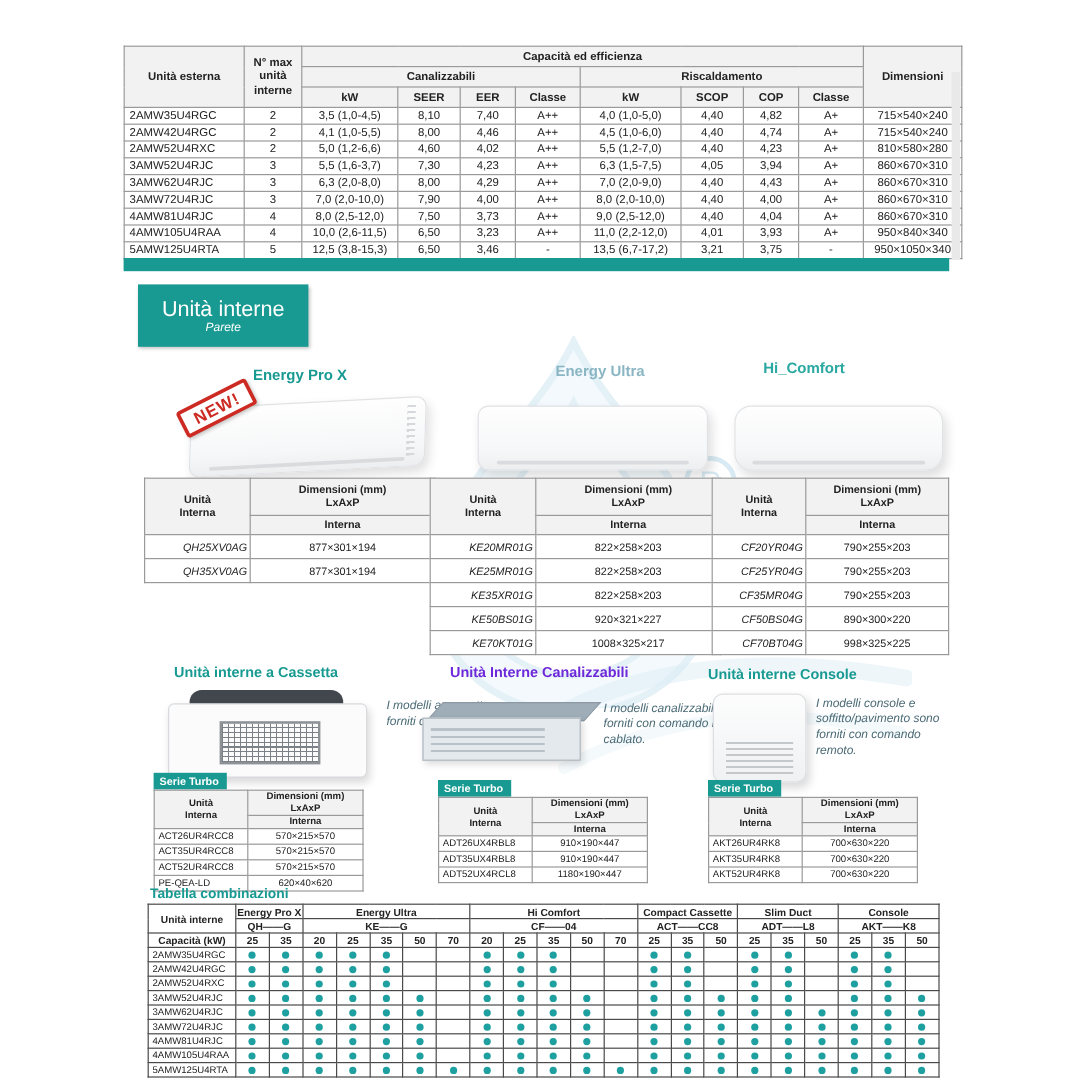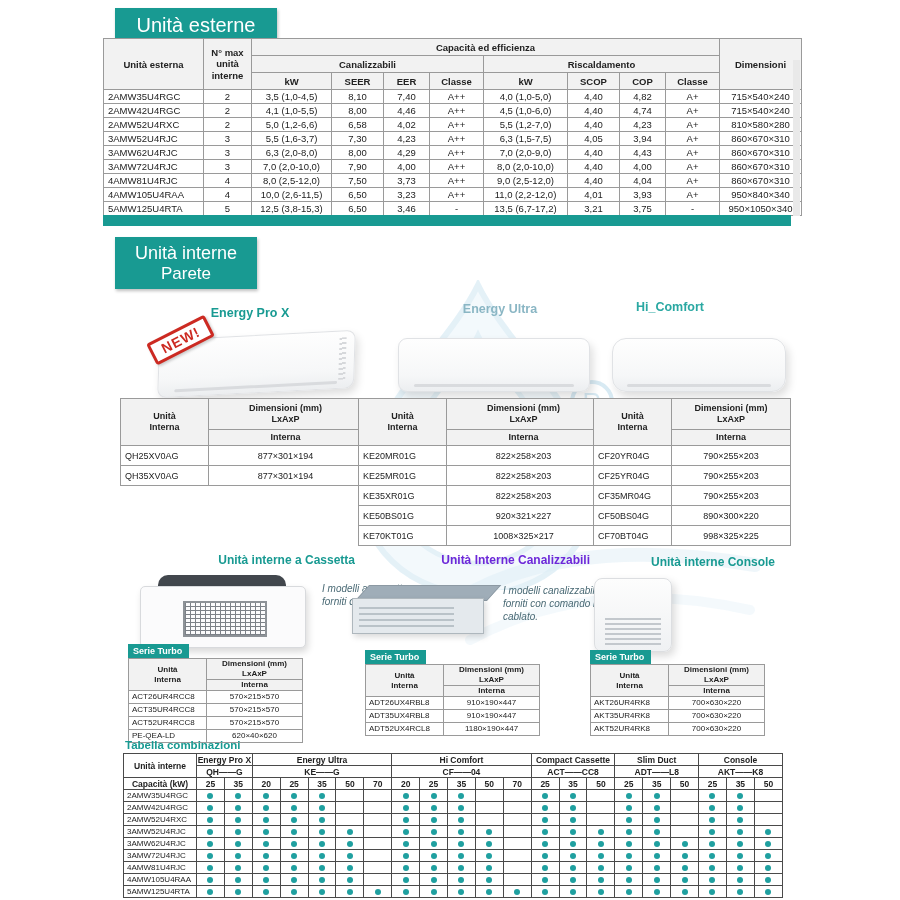--- a/index.html
+++ b/index.html
@@ -4,21 +4,21 @@
 <style>
   html,body{margin:0;padding:0;background:#ffffff;}
   .page{position:relative;width:900px;height:900px;background:#fff;overflow:hidden;
         font-family:"Liberation Sans",sans-serif;color:#222;}
 
   
   .banner{position:absolute;background:#189a92;color:#fff;display:flex;flex-direction:column;
           align-items:center;justify-content:center;box-shadow:1px 2px 3px rgba(0,0,0,.25);}
   .banner-esterne{left:115px;top:8px;width:162px;height:34px;font-size:20px;}
   .banner-interne{left:115px;top:237px;width:142px;height:52px;font-size:18px;line-height:1.15;}
-  .banner-interne .sub{font-size:17px;font-weight:400;}
+  .banner-interne .sub{font-size:10px;font-style:italic;font-weight:400;}
 
   
   .t-out{position:absolute;left:103px;top:38px;width:688px;border-collapse:collapse;
          table-layout:fixed;font-size:9.5px;}
   .t-out th,.t-out td{border:1px solid #9a9a9a;padding:0 2px;text-align:center;height:13px;}
   .t-out thead th{background:#f2f2f2;font-weight:700;font-size:9.5px;height:16px;}
   .t-out td:first-child{text-align:left;padding-left:4px;}
   .pre{white-space:pre-line;line-height:1.2;}
   .t-out-footer{position:absolute;left:103px;top:215px;width:688px;height:11px;background:#189a92;}
   .right-strip{position:absolute;left:793px;top:60px;width:7px;height:156px;background:#e9e9e9;}
@@ -41,24 +41,24 @@
            background:repeating-linear-gradient(180deg,#d6d8db 0 2px,transparent 2px 5px);}
   .badge-new{position:absolute;left:148px;top:328px;padding:1px 9px;border:3px solid #cc2a22;
              color:#cc2a22;background:#fff;font-weight:700;font-size:14px;letter-spacing:1px;
              transform:rotate(-27deg);border-radius:3px;box-shadow:1px 2px 3px rgba(0,0,0,.2);}
 
   
   .t-dim{position:absolute;border-collapse:collapse;table-layout:fixed;font-size:9px;background:#fff;}
   .t-dim th,.t-dim td{border:1px solid #9a9a9a;padding:0 2px;text-align:center;}
   .t-dim thead th{background:#f2f2f2;font-weight:700;line-height:1.25;}
   .t-dim td{height:19px;}
-  .t-dim td:first-child{text-align:left;padding-left:4px;}
+  .t-dim td:first-child{text-align:right;padding-left:4px;font-style:italic;}
 
   
-  .sec-title{position:absolute;font-weight:700;font-size:12px;text-align:right;}
+  .sec-title{position:absolute;font-weight:700;font-size:12px;text-align:left;}
   .desc{position:absolute;font-style:italic;font-size:10px;line-height:1.3;color:#4a6a75;}
 
   .cassette-back{position:absolute;left:158px;top:575px;width:128px;height:26px;background:#42474d;border-radius:10px;}
   .cassette-panel{position:absolute;left:140px;top:586px;width:164px;height:60px;background:#fbfbfc;
                   border:1px solid #d8dadd;border-radius:5px;box-shadow:2px 4px 7px rgba(0,0,0,.15);}
   .cassette-grille{position:absolute;left:42px;top:14px;width:80px;height:32px;border:2px solid #8d9297;
                    background:repeating-linear-gradient(0deg,#7c8187 0 1px,transparent 1px 4px),
                               repeating-linear-gradient(90deg,#7c8187 0 1px,transparent 1px 5px);}
   .duct-body{position:absolute;left:352px;top:598px;width:130px;height:34px;background:#e4e9ed;
              border:1px solid #aeb7bd;box-shadow:2px 3px 6px rgba(0,0,0,.15);}
@@ -98,21 +98,20 @@
     <path d="M118 5 C150 70 225 125 232 205 a115 100 0 1 1 -229 0 C10 125 86 70 118 5 Z" fill="#eaf5fb" stroke="#cfe6f2" stroke-width="6"></path>
     <path d="M118 55 C140 100 195 140 200 200 a83 75 0 1 1 -165 0 C40 140 96 100 118 55 Z" fill="#ffffff" stroke="#cfe6f2" stroke-width="5"></path>
     <circle cx="232" cy="122" r="20" fill="none" stroke="#b9d9ea" stroke-width="4"></circle>
     <text x="232" y="131" text-anchor="middle" font-size="26" fill="#b9d9ea" font-family="Liberation Sans, sans-serif">R</text>
   </svg>
   <svg class="watermark2" width="330" height="130" viewBox="0 0 330 130">
     <path d="M5 95 Q120 10 325 45" fill="none" stroke="#dcedf6" stroke-width="14" stroke-linecap="round"></path>
     <path d="M40 120 Q160 55 320 90" fill="none" stroke="#e7f3fa" stroke-width="10" stroke-linecap="round"></path>
   </svg>
 
-  <div class="banner banner-esterne">Unità esterne</div>
 
   <table class="t-out">
     <colgroup>
       <col style="width:100px">
         <col style="width:48px">
         <col style="width:80px">
         <col style="width:52px">
       <col style="width:46px">
         <col style="width:54px">
         <col style="width:84px">
@@ -169,21 +168,21 @@
           <td>4,5 (1,0-6,0)</td>
           <td>4,40</td>
           <td>4,74</td>
           <td>A+</td>
           <td>715×540×240</td>
         </tr>
         <tr>
           <td>2AMW52U4RXC</td>
           <td>2</td>
           <td>5,0 (1,2-6,6)</td>
-          <td>6,58</td>
+          <td>4,60</td>
           <td>4,02</td>
           <td>A++</td>
           <td>5,5 (1,2-7,0)</td>
           <td>4,40</td>
           <td>4,23</td>
           <td>A+</td>
           <td>810×580×280</td>
         </tr>
         <tr>
           <td>3AMW52U4RJC</td>
@@ -404,20 +403,21 @@
 
   <div class="duct-top"></div>
   <div class="duct-body">
     <span class="duct-slats"></span>
   </div>
   <div class="desc" style="left:503px;top:584px;width:130px;">I modelli canalizzabili sono forniti con comando remoto e cablato.</div>
 
   <div class="console-body">
     <span class="console-grille"></span>
   </div>
+  <div class="desc" style="left:680px;top:580px;width:120px;">I modelli console e soffitto/pavimento sono forniti con comando remoto.</div>
 
   <div class="serie-badge" style="left:128px;top:644px;">Serie Turbo</div>
   <div class="serie-badge" style="left:365px;top:650px;">Serie Turbo</div>
   <div class="serie-badge" style="left:590px;top:650px;">Serie Turbo</div>
 
   <table class="t-serie" style="left:128px;top:658px;width:174px;">
     <colgroup>
         <col style="width:78px">
         <col style="width:96px">
       </colgroup>

